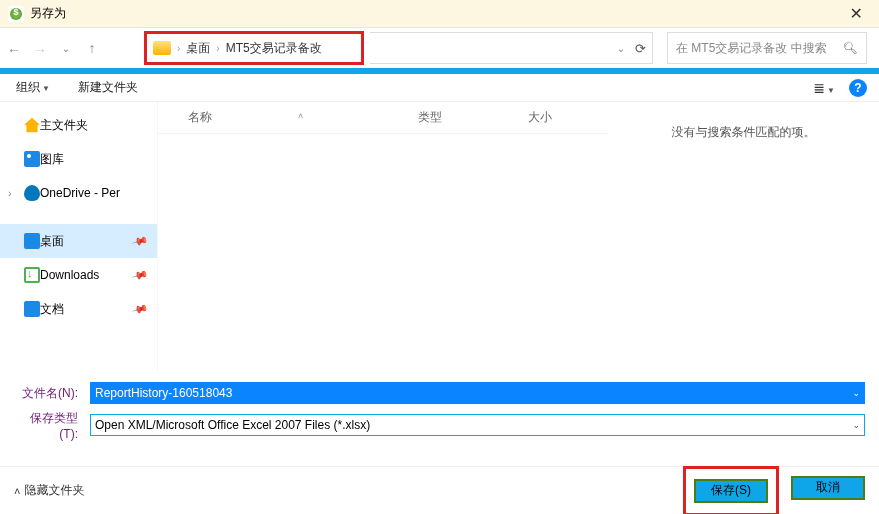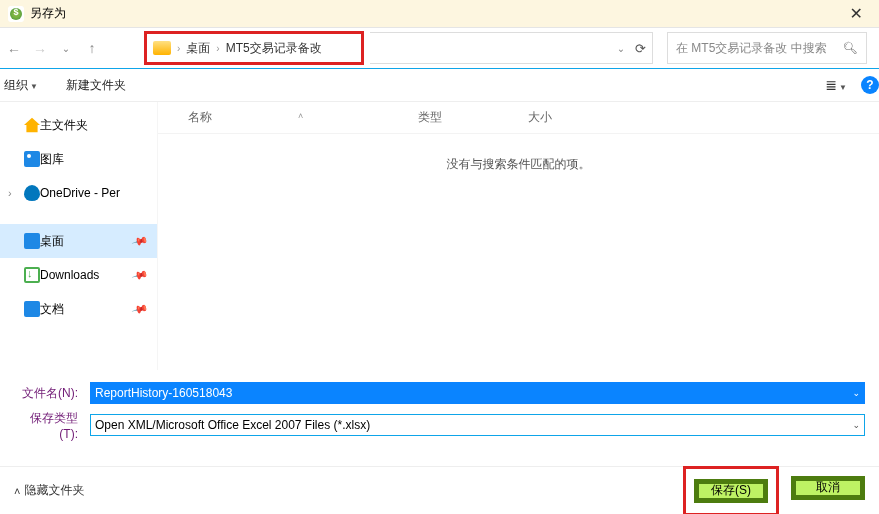--- a/index.html
+++ b/index.html
@@ -20,21 +20,21 @@
 .chev { color:#999; font-size:10px; }
 .crumb { color:#333; }
 .addr-rest { flex:1; height:32px; border:1px solid #ddd; border-left:none; display:flex; align-items:center; justify-content:flex-end; padding-right:6px; gap:10px; color:#555; }
 .down-caret { color:#888; font-size:10px; }
 .refresh { font-size:13px; color:#555; cursor:pointer; }
 .searchbox { width:200px; height:32px; border:1px solid #ddd; display:flex; align-items:center; padding:0 8px; color:#888; margin-left:8px; }
 .searchbox span:first-child { flex:1; }
 .mag { font-size:12px; color:#666; }
 
 
-.toolbar { height:34px; border-top:1px solid #0ea5e9; border-bottom:1px solid #eee; display:flex; align-items:center; padding:0 0; gap:4px; }
+.toolbar { height:34px; border-top:6px solid #0ea5e9; border-bottom:1px solid #eee; display:flex; align-items:center; padding:0 12px; gap:4px; }
 .tbtn { color:#222; padding:2px 4px; cursor:pointer; }
 .tarrw { font-size:8px; color:#555; margin-left:2px; }
 .tb-spacer { flex:1; }
 .view-icon { width:22px; text-align:center; color:#333; font-size:14px; cursor:pointer; }
 .help-icon { width:18px; height:18px; border-radius:50%; background:#0a84ff; color:#fff; text-align:center; line-height:18px; font-weight:bold; margin-left:10px; cursor:pointer; }
 
 
 .body { display:flex; height:268px; }
 .sidebar { width:158px; border-right:1px solid #f5f5f5; padding-top:6px; display:flex; flex-direction:column; }
 .side-item { display:flex; align-items:center; height:34px; padding-left:24px; cursor:pointer; position:relative; }
@@ -45,40 +45,40 @@
 .ico { width:16px; height:16px; display:inline-block; }
 .ico-home { background:#ffb300; clip-path:polygon(50% 5%,100% 50%,85% 50%,85% 95%,15% 95%,15% 50%,0 50%); }
 .ico-gallery { background:#1e88e5; border-radius:2px; position:relative; }
 .ico-gallery:after { content:""; position:absolute; left:3px; top:3px; width:4px; height:4px; background:#fff; border-radius:50%; }
 .ico-cloud { background:#0277bd; border-radius:50% 50% 50% 50% / 60% 60% 40% 40%; }
 .ico-desktop { background:#1e88e5; border-radius:2px; }
 .ico-dl { border:2px solid #4caf50; border-radius:2px; position:relative; }
 .ico-dl:after { content:"↓"; position:absolute; left:1px; top:-2px; color:#4caf50; font-size:11px; font-weight:bold; }
 .ico-doc { background:#1e88e5; border-radius:2px; }
 .ico-pic { background:#1e88e5; border-radius:2px; }
-.main { flex:1; display:flex; flex-direction:column; }
+.main { flex:1; display:flex; flex-direction:row; }
 .colhdr { height:32px; display:flex; align-items:center; color:#666; padding-left:30px; border-bottom:1px solid #f3f3f3; }
 .colhdr .col { position:relative; }
 .c1{ width:230px; } .c2{ width:150px; } .c3{ width:110px; } .c4{ width:80px; }
 .sort-caret { font-size:9px; color:#999; position:absolute; left:110px; top:2px; }
 .empty { flex:1; display:flex; justify-content:center; padding-top:22px; color:#555; }
 
 
 .form { padding:10px 14px 0 14px; }
 .frow { display:flex; align-items:center; height:26px; margin-bottom:6px; }
 .flabel { width:76px; text-align:right; padding-right:12px; color:#701a75; }
 .fselect { flex:1; height:22px; border:1px solid #0ea5e9; display:flex; align-items:center; padding:0 4px; position:relative; }
 .fselect .dd { position:absolute; right:4px; color:#555; font-size:9px; }
 .fname-input { flex:1; height:22px; border:1px solid #0a84ff; background:#0a84ff; color:#fff; padding:0 4px; display:flex; align-items:center; }
 
 
 .footer { position:absolute; bottom:0; left:0; right:0; height:48px; border-top:1px solid #eee; display:flex; align-items:center; padding:0 14px; }
 .hide-folders { display:flex; align-items:center; gap:4px; color:#333; cursor:pointer; }
 .btns { margin-left:auto; display:flex; gap:12px; }
-.btn { min-width:74px; height:24px; border:5px solid #4d7c0f; background:#bef264; display:flex; align-items:center; justify-content:center; cursor:pointer; }
+.btn { min-width:74px; height:24px; border:2px solid #4d7c0f; background:#0ea5e9; display:flex; align-items:center; justify-content:center; cursor:pointer; }
 .save-wrap { border:3px solid #d22; padding:10px 8px; }
 </style>
 </head>
 <body>
 
 <div class="titlebar">
   <span class="app-icon"></span>
   <span>另存为</span>
   <span class="close-btn">✕</span>
 </div>

